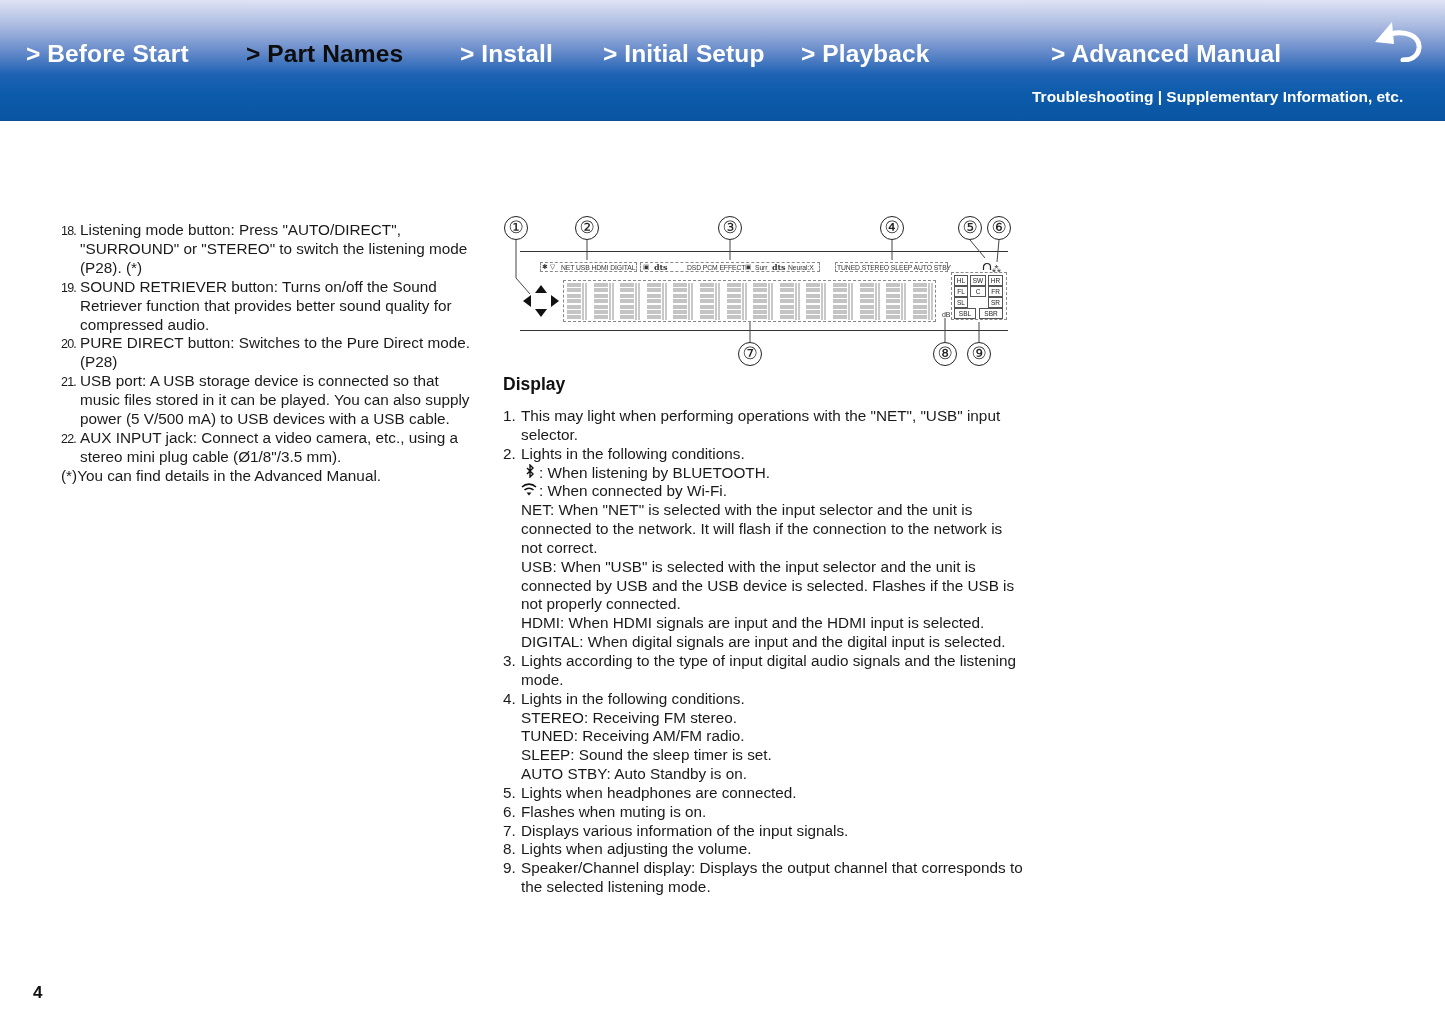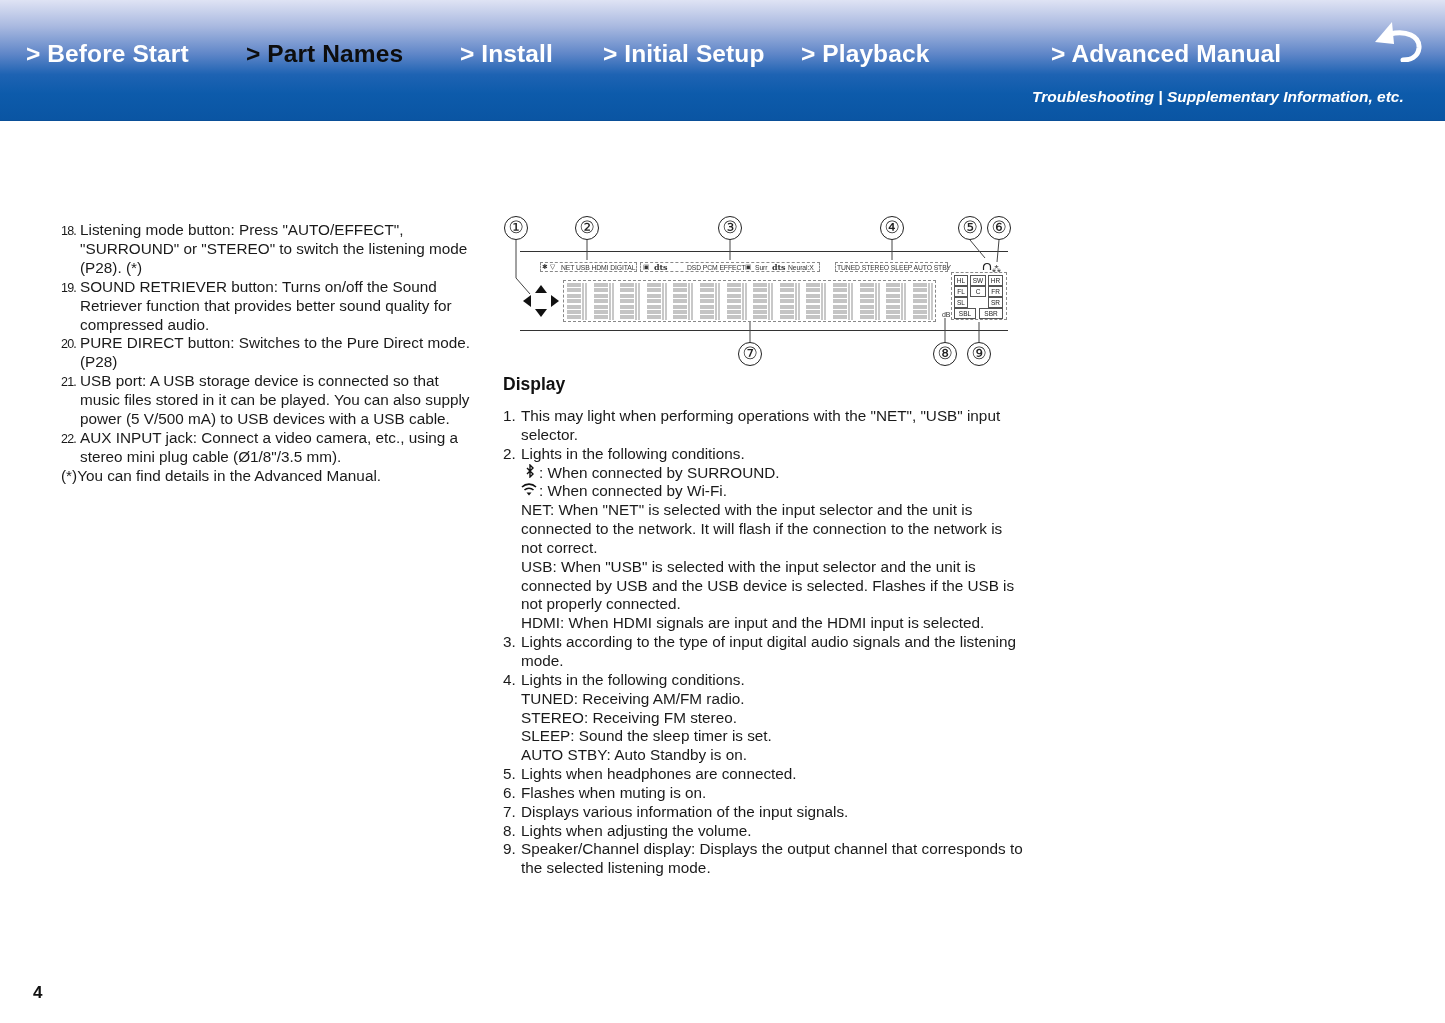--- a/index.html
+++ b/index.html
@@ -10,21 +10,21 @@
     position: absolute; left: 0; top: 0; width: 1445px; height: 121px;
     background: linear-gradient(to bottom, #dfe3f4 0%, #a9b9e0 22%, #5f86c8 45%, #1e63b3 62%, #0d5bab 78%, #0a55a3 100%);
     border-bottom: 1px solid #0a4f98;
   }
   .nav-item {
     position: absolute; top: 40px; font-size: 24.5px; font-weight: bold; color: #ffffff;
     letter-spacing: 0.1px; white-space: nowrap; cursor: pointer; text-decoration: none;
   }
   .nav-item.active { color: #0d0d0d; }
   .sub-links {
-    position: absolute; top: 88px; left: 1032px; font-size: 15.5px; font-weight: bold; color: #ffffff; white-space: nowrap; font-style: italic;
+    position: absolute; top: 88px; left: 1032px; font-size: 15.5px; font-weight: bold; color: #ffffff; white-space: nowrap;
   }
   .sub-links span { cursor: pointer; }
   .back-icon { position: absolute; left: 1372px; top: 20px; width: 52px; height: 42px; cursor: pointer; }
 
   .left-col { position: absolute; left: 61px; top: 221px; width: 410px; font-size: 15.3px; line-height: 18.9px; }
   .left-item { display: flex; }
   .left-item .num { font-size: 12.5px; width: 19px; flex-shrink: 0; letter-spacing: -0.8px; padding-top: 1px; }
   .left-item .txt { flex: 1; }
   .note { }
   .callout { position: absolute; width: 24px; height: 24px; border: 1.3px solid #222; border-radius: 50%;
@@ -63,21 +63,21 @@
   </div>
   <svg class="back-icon" viewBox="0 0 52 42">
     <path d="M18 14 C 34 10, 48 16, 47 28 C 46 37, 38 40, 31 40" fill="none" stroke="#fff" stroke-width="5" stroke-linecap="round"></path>
     <polygon points="3,22 20,2 22,24" fill="#fff"></polygon>
   </svg>
 </div>
 
 <div class="left-col">
   <div class="left-item">
     <span class="num">18.</span>
-    <span class="txt">Listening mode button: Press "AUTO/EFFECT", "SURROUND" or "STEREO" to switch the listening mode (P28). (*)</span>
+    <span class="txt">Listening mode button: Press "AUTO/DIRECT", "SURROUND" or "STEREO" to switch the listening mode (P28). (*)</span>
   </div>
   <div class="left-item">
     <span class="num">19.</span>
     <span class="txt">SOUND RETRIEVER button: Turns on/off the Sound Retriever function that provides better sound quality for compressed audio.</span>
   </div>
   <div class="left-item">
     <span class="num">20.</span>
     <span class="txt">PURE DIRECT button: Switches to the Pure Direct mode. (P28)</span>
   </div>
   <div class="left-item">
@@ -328,46 +328,47 @@
 
   <div class="ritem">
     <span class="rnum">2.</span>
     <span class="rtxt">Lights in the following conditions.</span>
   </div>
   <div class="sub">
     <span class="ico">
       <svg width="10" height="14" viewBox="0 0 10 14">
           <path d="M2 4 L8 10 L5 13 V1 L8 4 L2 10" fill="none" stroke="#111" stroke-width="1.4"></path>
         </svg>
-    </span><span>: When connected by SURROUND.</span>
+    </span><span>: When listening by BLUETOOTH.</span>
   </div>
   <div class="sub">
     <span class="ico" style="width:18px;text-align:left">
       <svg width="16" height="13" viewBox="0 0 16 13">
           <path d="M1 4 A10 10 0 0 1 15 4" fill="none" stroke="#111" stroke-width="1.6"></path>
           <path d="M3.5 7 A6.5 6.5 0 0 1 12.5 7" fill="none" stroke="#111" stroke-width="1.6"></path>
           <polygon points="8,12.5 5.5,9.5 10.5,9.5" fill="#111"></polygon>
         </svg>
     </span><span>: When connected by Wi-Fi.</span>
   </div>
   <div class="sub">NET: When "NET" is selected with the input selector and the unit is connected to the network. It will flash if the connection to the network is not correct.</div>
   <div class="sub">USB: When "USB" is selected with the input selector and the unit is connected by USB and the USB device is selected. Flashes if the USB is not properly connected.</div>
   <div class="sub">HDMI: When HDMI signals are input and the HDMI input is selected.</div>
+  <div class="sub">DIGITAL: When digital signals are input and the digital input is selected.</div>
 
   <div class="ritem">
     <span class="rnum">3.</span>
     <span class="rtxt">Lights according to the type of input digital audio signals and the listening mode.</span>
   </div>
 
   <div class="ritem">
     <span class="rnum">4.</span>
     <span class="rtxt">Lights in the following conditions.</span>
   </div>
+  <div class="sub">STEREO: Receiving FM stereo.</div>
   <div class="sub">TUNED: Receiving AM/FM radio.</div>
-  <div class="sub">STEREO: Receiving FM stereo.</div>
   <div class="sub">SLEEP: Sound the sleep timer is set.</div>
   <div class="sub">AUTO STBY: Auto Standby is on.</div>
 
   <div class="ritem">
     <span class="rnum">5.</span>
     <span class="rtxt">Lights when headphones are connected.</span>
   </div>
   <div class="ritem">
     <span class="rnum">6.</span>
     <span class="rtxt">Flashes when muting is on.</span>

